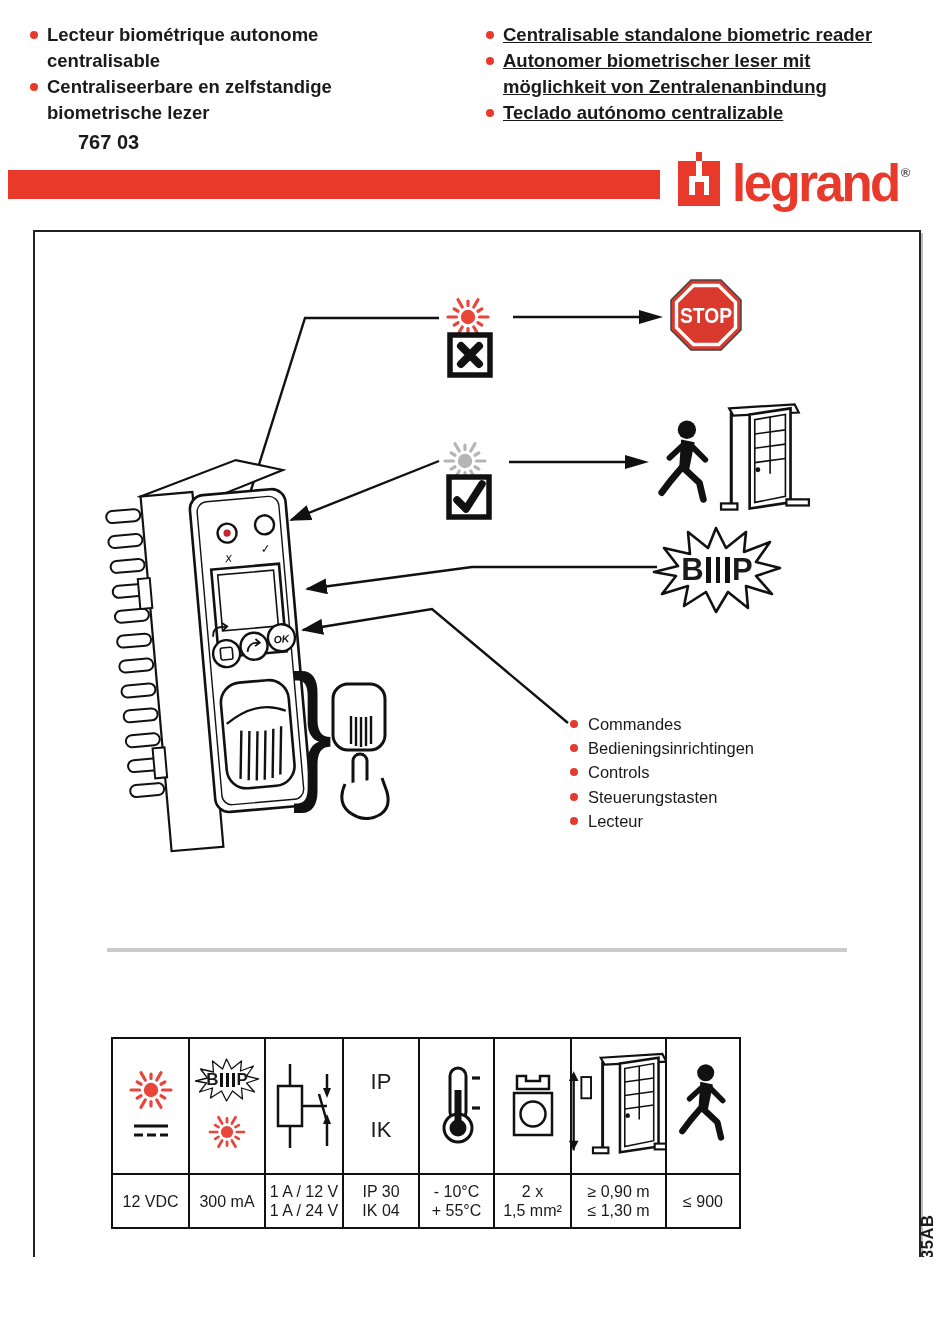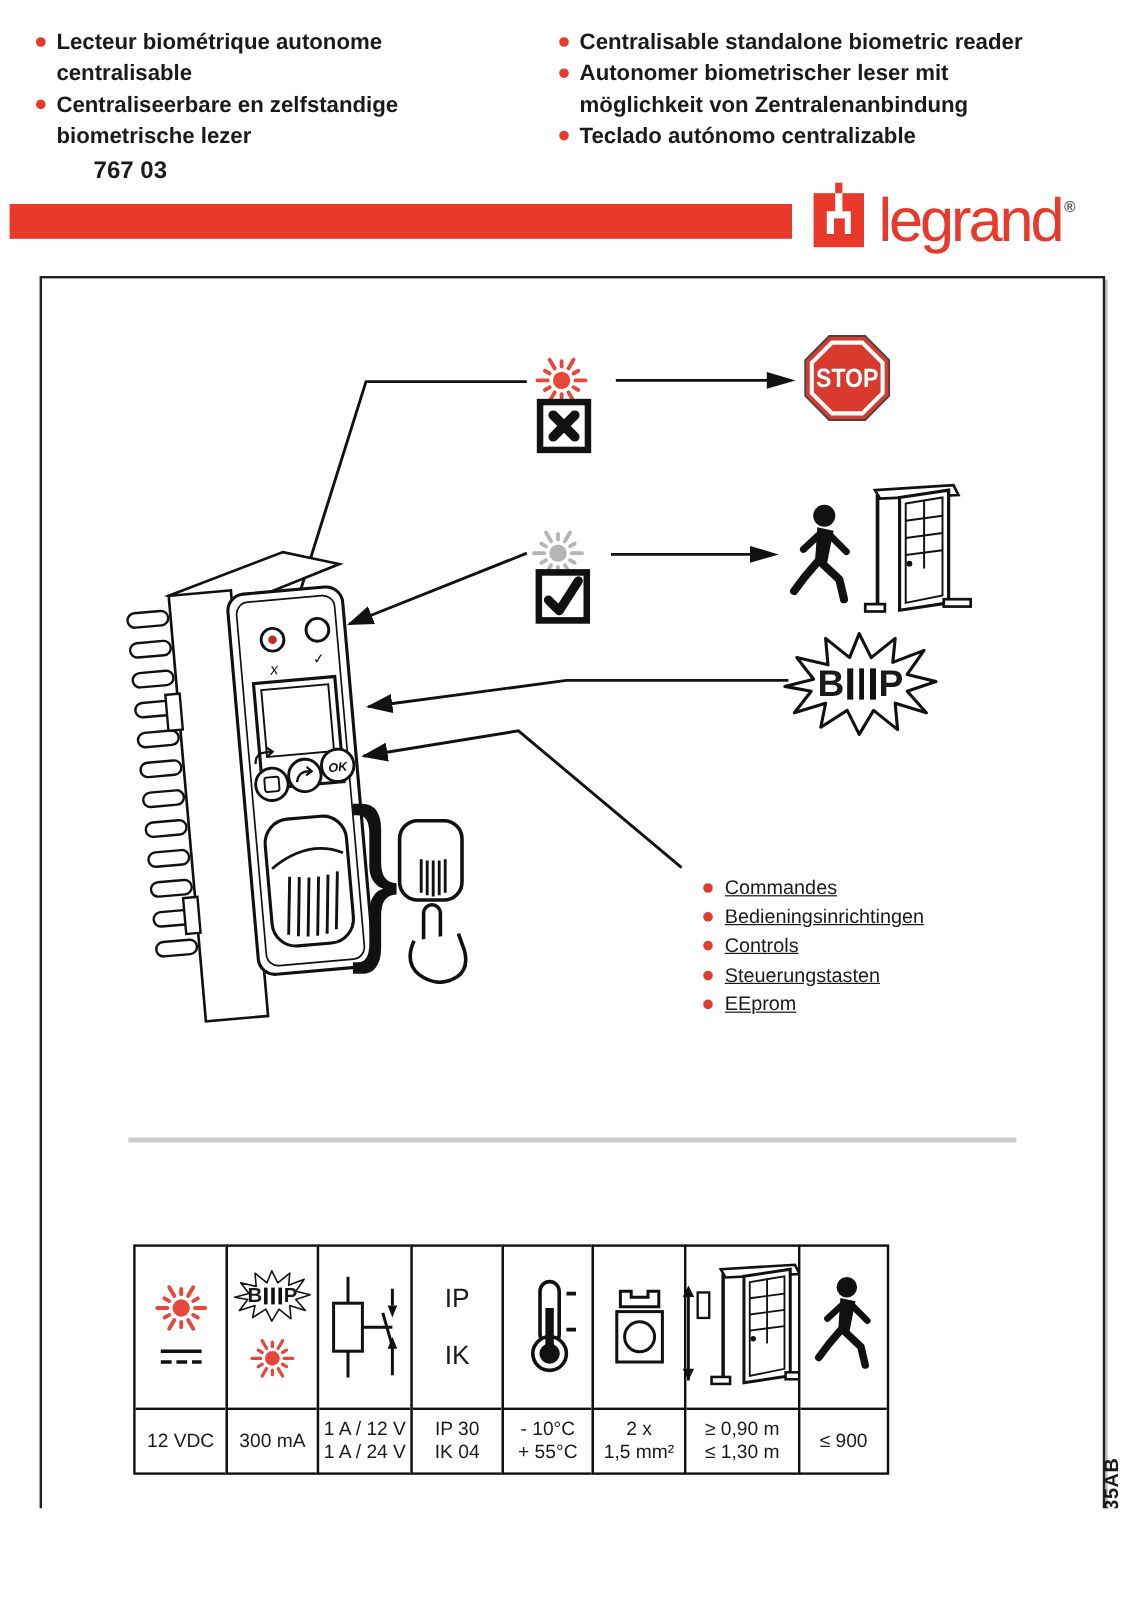--- a/index.html
+++ b/index.html
@@ -5,25 +5,25 @@
   html,body{margin:0;padding:0;background:#fff;}
   #page{position:relative;width:950px;height:1257px;background:#fff;overflow:hidden;
         font-family:"Liberation Sans","DejaVu Sans",sans-serif;color:#1a1a1a;}
   
   .hdr-list{position:absolute;top:22px;list-style:none;margin:0;padding:0;
             font-size:18.5px;font-weight:bold;line-height:26px;}
   .hdr-list li{position:relative;padding-left:17px;}
   .hdr-list .blt{position:absolute;left:0;top:9px;width:8px;height:8px;border-radius:50%;
                  background:#e8392b;}
   #hdr-left{left:30px;width:340px;}
-  #hdr-right{left:466px;width:430px;}
+  #hdr-right{left:486px;width:430px;text-decoration:underline;}
   #ref{position:absolute;left:33px;top:131px;font-size:20px;font-weight:bold;margin-left:45px;}
   #red-bar-top{position:absolute;left:8px;top:170px;width:652px;height:29px;background:#e8392b;}
   #logo{position:absolute;left:676px;top:152px;display:flex;align-items:flex-end;}
-  #logo .wordmark{font-size:51px;font-weight:normal;color:#e8392b;letter-spacing:-2.5px;
+  #logo .wordmark{font-size:51px;font-weight:bold;color:#e8392b;letter-spacing:-2.5px;
                   line-height:48px;margin-left:10px;}
   #logo .reg{font-size:13px;color:#555;font-weight:bold;position:relative;top:-28px;left:2px;}
   
   #main-box{position:absolute;left:33px;top:230px;width:884px;height:1078px;background:#fff;
             border:2px solid #222;box-shadow:2px 3px 0 #bdbdbd;}
   .abs{position:absolute;}
   
   .chk{width:46px;height:46px;}
   
   .arrow-line{stroke:#111;stroke-width:2.4;}
@@ -31,21 +31,21 @@
   .burst{position:relative;display:flex;align-items:center;justify-content:center;}
   .burst svg{position:absolute;inset:0;width:100%;height:100%;}
   .burst .btxt{position:relative;display:flex;align-items:center;}
   .burst .bl{font-weight:bold;}
   .burst .bar{background:#111;display:inline-block;}
   #burst-big .bl{font-size:31px;}
   #burst-big .bar{width:4.5px;height:26px;margin:0 2.5px;}
   #burst-small .bl{font-size:17px;}
   #burst-small .bar{width:3px;height:14px;margin:0 1.5px;}
   
-  #commands{list-style:none;margin:16px;padding:0;font-size:16.5px;line-height:24.2px;text-decoration:underline;}
+  #commands{list-style:none;margin:0;padding:0;font-size:16.5px;line-height:24.2px;}
   #commands li{position:relative;padding-left:18px;}
   #commands .blt{position:absolute;left:0;top:8px;width:8px;height:8px;border-radius:50%;
                  background:#e03c31;}
   #divider{position:absolute;left:72px;top:716px;width:740px;height:4px;background:#cbcbcb;}
   
   #brace{position:absolute;left:252px;top:436px;font-size:152px;font-weight:400;
          transform:scaleX(.8);line-height:120px;color:#111;}
   
   #spec{position:absolute;left:64px;top:805px;display:flex;}
   .cell{border:2px solid #111;margin-left:-2px;background:#fff;}
@@ -261,21 +261,21 @@
         <span class="bar"></span>
         <span class="bl">P</span>
       </div>
     </div>
 
     <ul id="commands" class="abs" style="left:535px;top:480px">
       <li><span class="blt"></span><span>Commandes</span></li>
       <li><span class="blt"></span><span>Bedieningsinrichtingen</span></li>
       <li><span class="blt"></span><span>Controls</span></li>
       <li><span class="blt"></span><span>Steuerungstasten</span></li>
-      <li><span class="blt"></span><span>EEprom</span></li>
+      <li><span class="blt"></span><span>Lecteur</span></li>
     </ul>
 
     <div id="divider"></div>
 
     <div id="spec">
 
       <div class="cell" style="width:75px">
         <div class="cell-icon">
           <svg width="50" height="80" viewBox="0 0 50 80">
             <use href="#sun-glyph" transform="translate(25,24)" style="color:#e8453b"></use>

